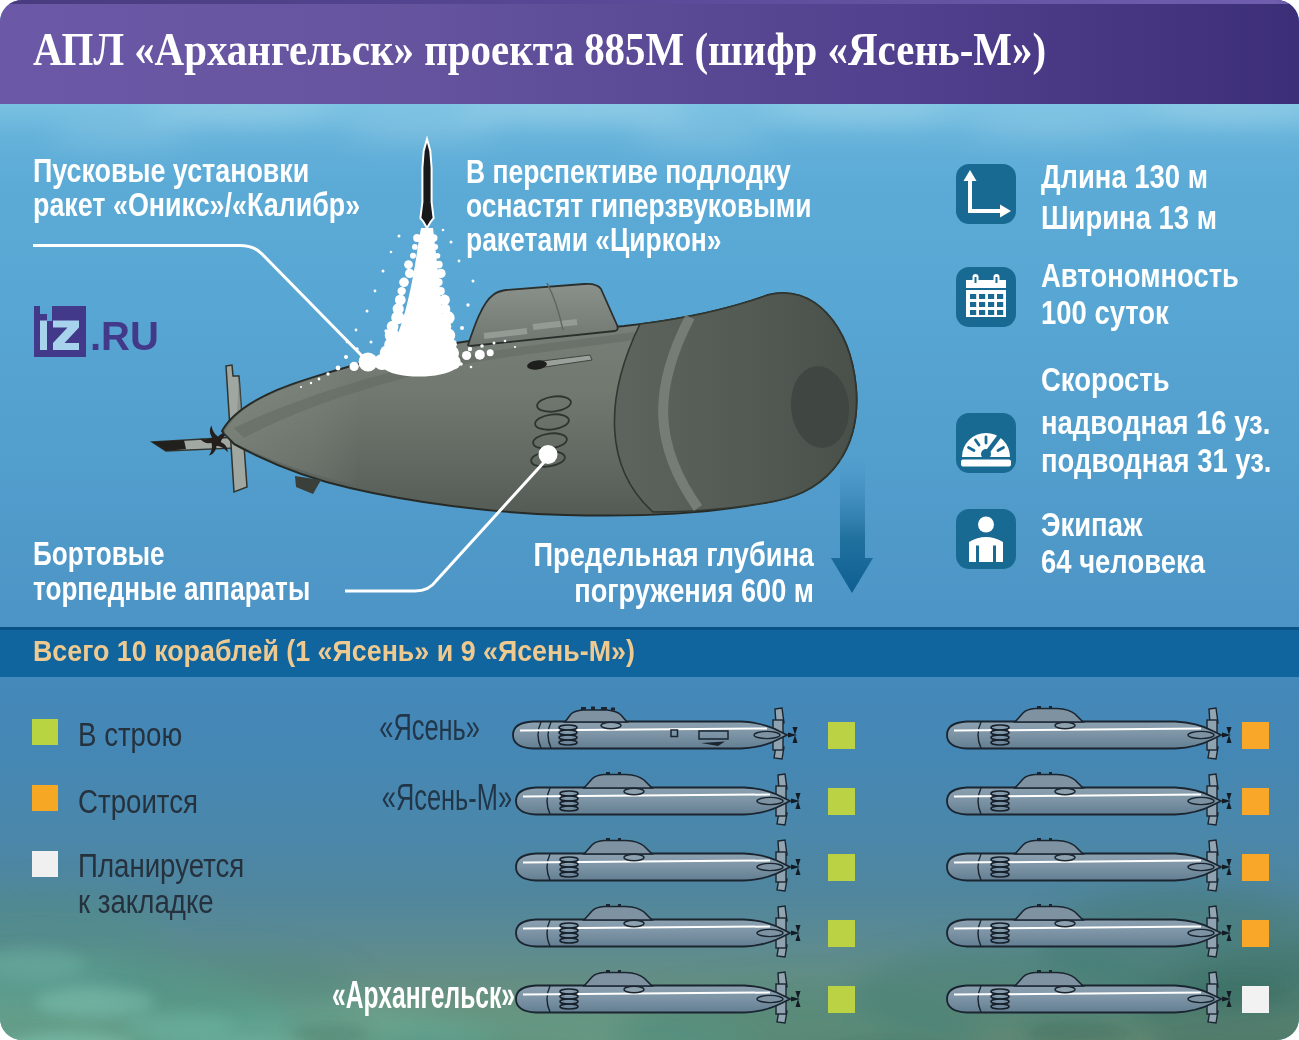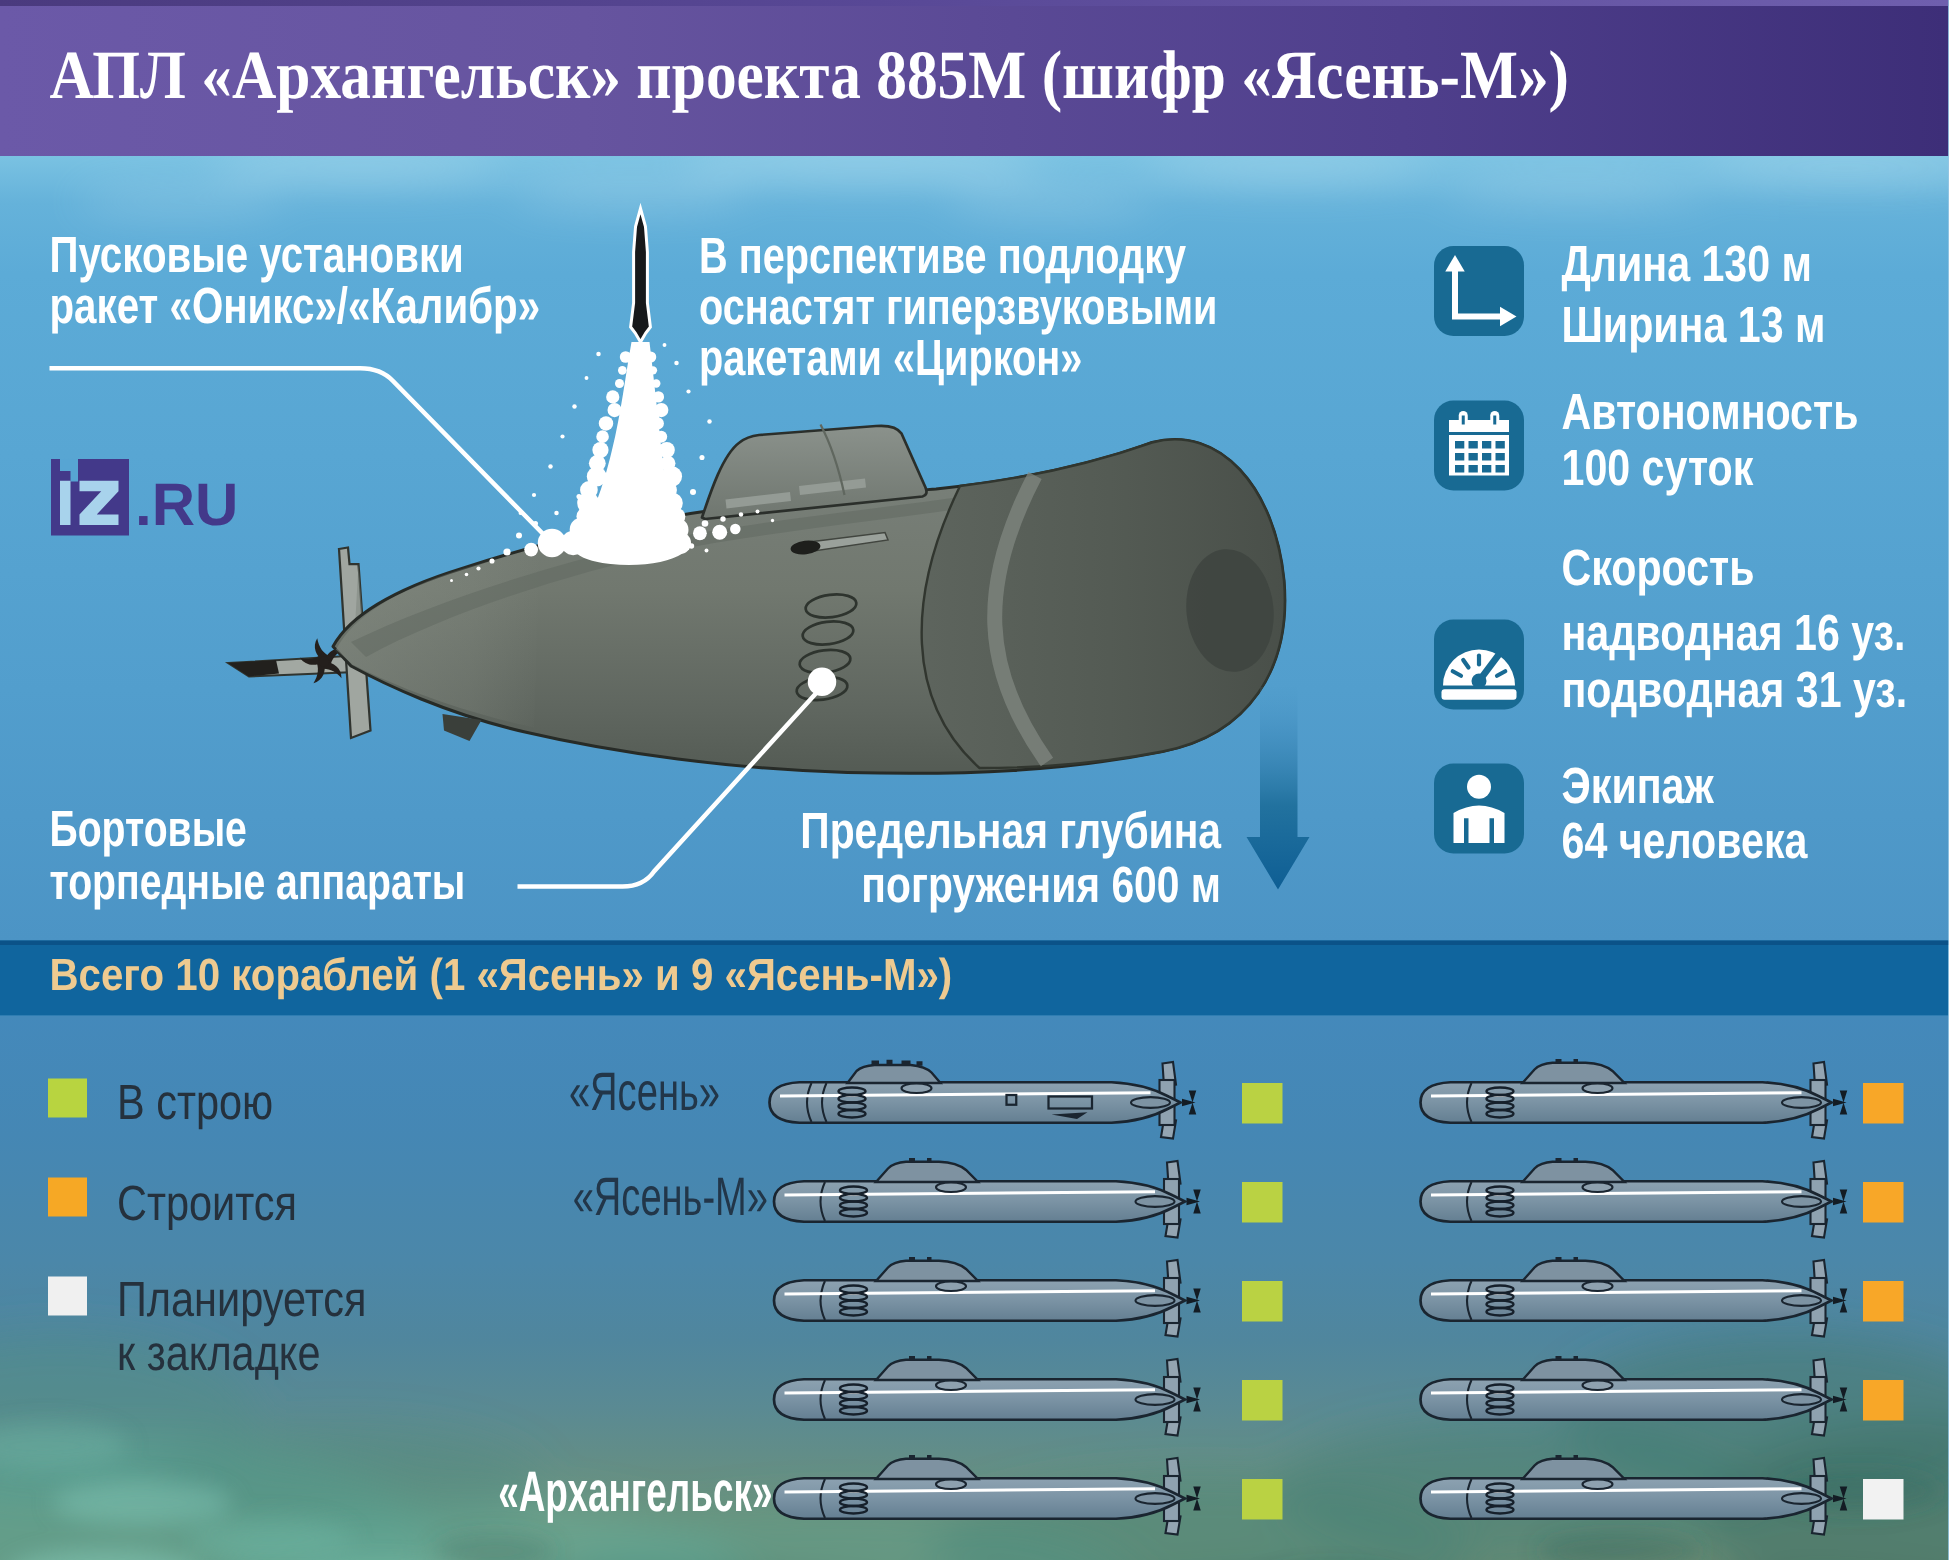--- a/index.html
+++ b/index.html
@@ -1,15 +1,15 @@
 <!DOCTYPE html>
 <html><head><meta charset="utf-8">
 <style>
 html,body{margin:0;padding:0;}
-#page{position:relative;width:1299px;height:1040px;overflow:hidden;font-family:"Liberation Sans",sans-serif;background:#57a5d3;}
+#page{position:relative;width:1299px;height:1040px;overflow:hidden;font-family:"Liberation Sans",sans-serif;background:#57a5d3;border-radius:22px;}
 #page *{box-sizing:border-box;}
 .abs{position:absolute;}
 
 .hdr{left:0;top:0;width:1299px;height:104px;background:linear-gradient(to right,#6b59a8 0%,#66549f 30%,#4f3f8c 72%,#3d2e78 100%);}
 .hdrtop{left:0;top:0;width:1299px;height:4px;background:linear-gradient(to right,#4a3a7e 0%,#584896 45%,#6f5fae 100%);}
 .title{left:33px;top:27px;width:1240px;font-family:"Liberation Serif",serif;font-weight:bold;font-size:46px;line-height:46px;color:#ffffff;white-space:nowrap;transform:scaleX(0.89);transform-origin:left top;}
 
 .water{left:0;top:104px;width:1299px;height:523px;
  background:linear-gradient(to bottom,#7ac2e2 0%,#65b2da 6%,#5cabd7 15%,#58a6d3 38%,#529ecd 68%,#4c94c5 100%);}
 .bar{left:0;top:627px;width:1299px;height:50px;background:#10659e;border-top:3px solid #0b5288;}

